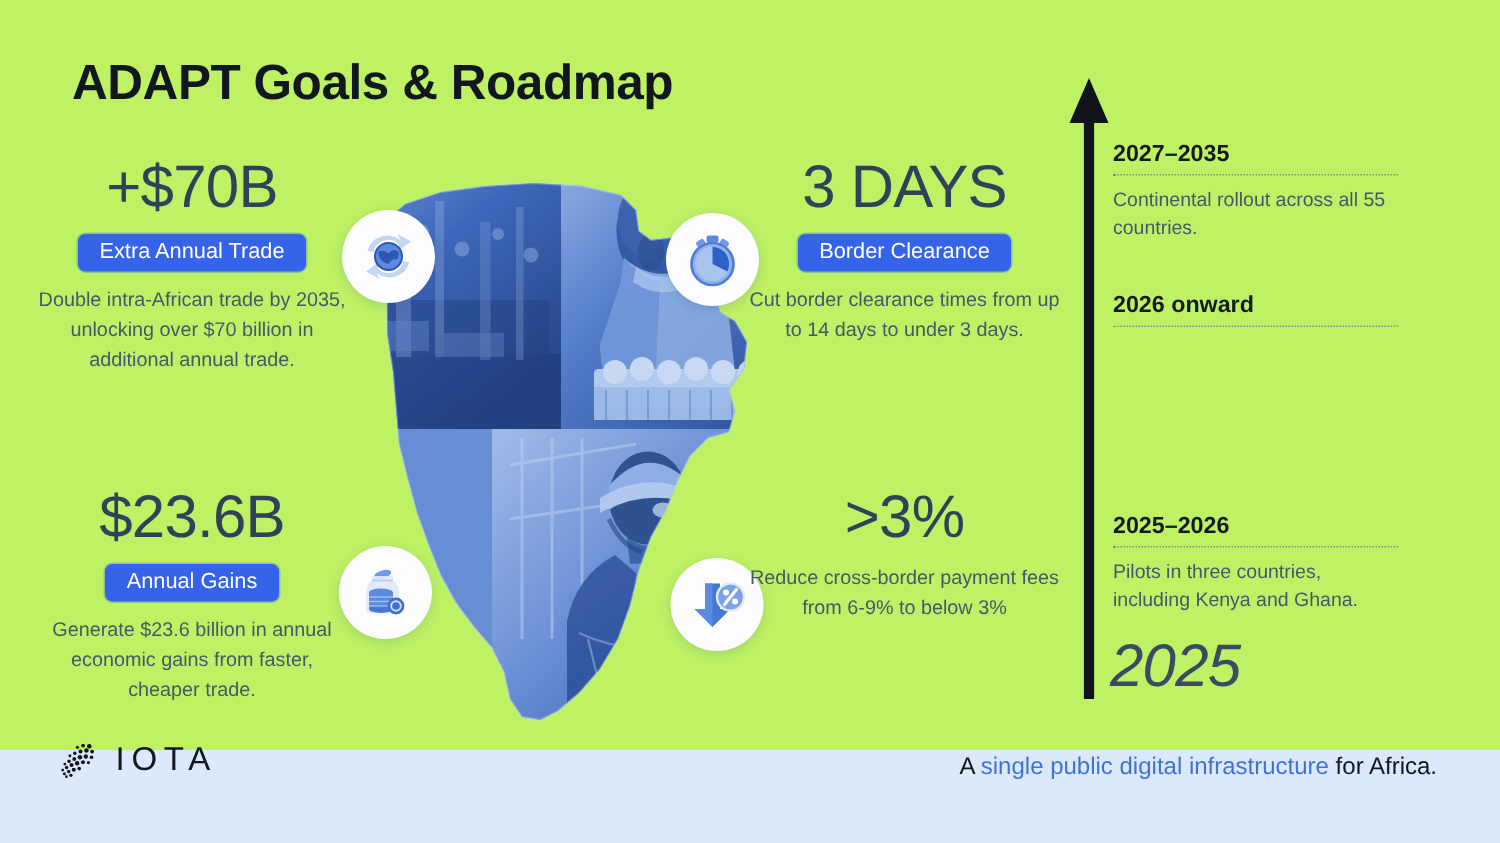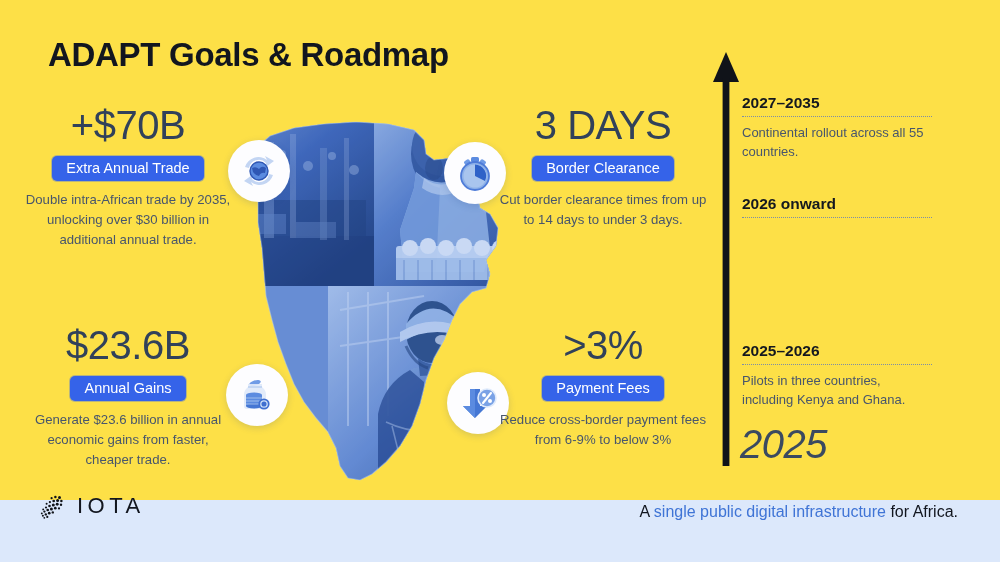--- a/index.html
+++ b/index.html
@@ -10,21 +10,21 @@
     width: 1000px;
     height: 562px;
     background: #dce8fb;
     font-family: "Liberation Sans", sans-serif;
     overflow: hidden;
   }
   #stage {
     position: relative;
     width: 1000px;
     height: 500px;
-    background: #fde047;
+    background: #bef264;
   }
 
   
   #page-title {
     position: absolute;
     left: 48px;
     top: 36px;
     font-size: 33px;
     font-weight: 700;
     color: #12161f;
@@ -346,38 +346,37 @@
       <circle cx="29" cy="15" r="9" fill="none" stroke="#dfeafb" stroke-width="1.6"></circle>
       <circle cx="26" cy="12" r="2" fill="#ffffff"></circle>
       <circle cx="32" cy="18" r="2" fill="#ffffff"></circle>
       <line x1="33" y1="10" x2="25" y2="20" stroke="#ffffff" stroke-width="2.1" stroke-linecap="round"></line>
     </svg>
   </div>
 
   <div class="stat" id="stat-trade">
     <div class="stat-value">+$70B</div>
     <div class="stat-badge">Extra Annual Trade</div>
-    <div class="stat-desc">Double intra-African trade by 2035, unlocking over $30 billion in additional annual trade.</div>
+    <div class="stat-desc">Double intra-African trade by 2035, unlocking over $70 billion in additional annual trade.</div>
   </div>
 
   <div class="stat" id="stat-border">
     <div class="stat-value">3 DAYS</div>
     <div class="stat-badge">Border Clearance</div>
     <div class="stat-desc">Cut border clearance times from up to 14 days to under 3 days.</div>
   </div>
 
   <div class="stat" id="stat-gains">
     <div class="stat-value">$23.6B</div>
     <div class="stat-badge">Annual Gains</div>
     <div class="stat-desc">Generate $23.6 billion in annual economic gains from faster, cheaper trade.</div>
   </div>
 
   <div class="stat" id="stat-fees">
     <div class="stat-value">&gt;3%</div>
-    <div class="stat-badge">Payment Fees</div>
     <div class="stat-desc">Reduce cross-border payment fees from 6-9% to below 3%</div>
   </div>
 
   <div id="timeline">
     <svg id="timeline-axis" width="40" height="420" viewBox="0 0 40 420">
       <polygon points="17,0 30,30 4,30" fill="#101319"></polygon>
       <rect x="13.6" y="26" width="6.8" height="388" fill="#101319"></rect>
     </svg>
 
     <div class="tl-entry" id="tl-2027">

